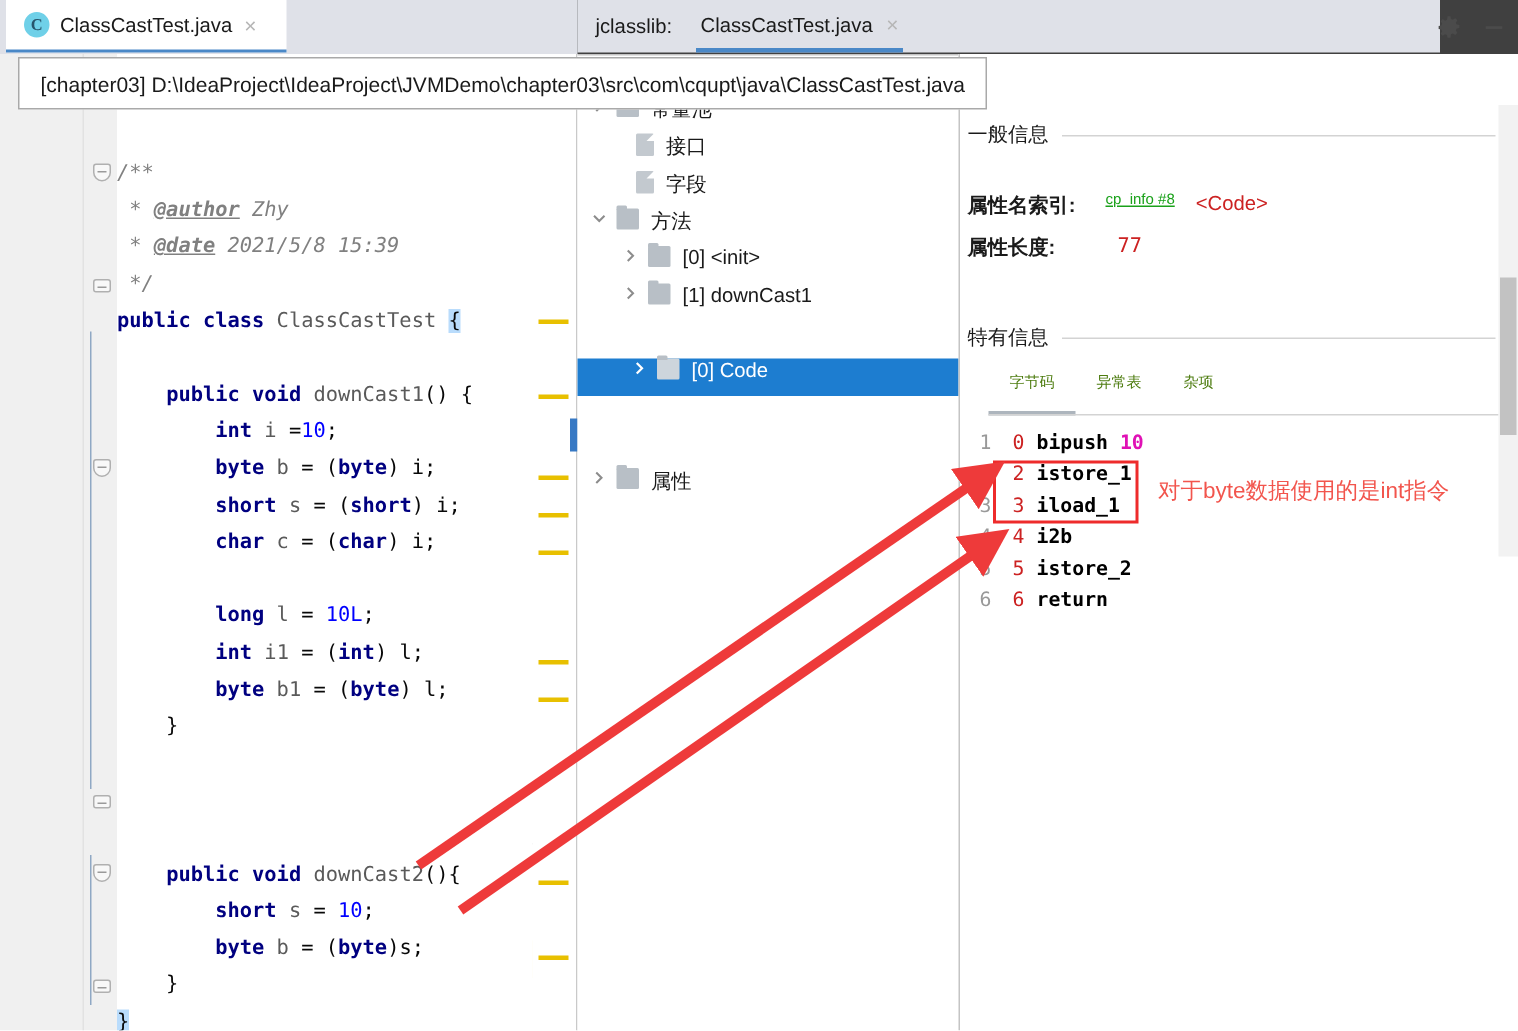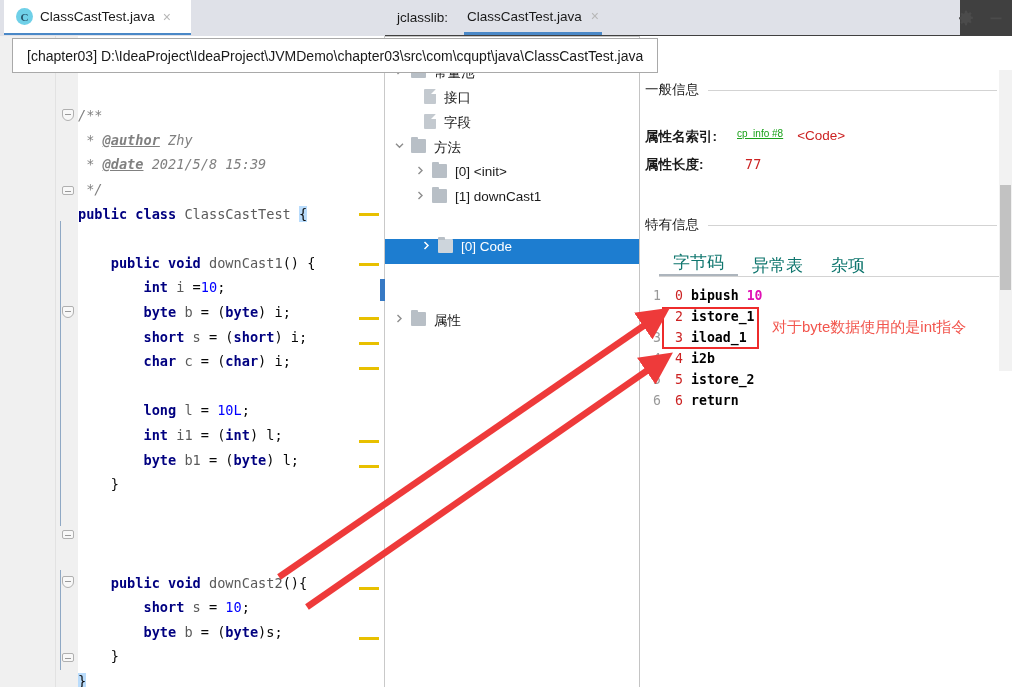--- a/index.html
+++ b/index.html
@@ -123,21 +123,21 @@
   .sect{position:absolute;display:flex;align-items:center;width:352px;}
   .sect .stitle{font-size:13.5px;color:#1a1a1a;white-space:nowrap;}
   .sect .sline{flex:1;height:1px;background:#d3d3d3;margin-left:9px;}
   .frow{position:absolute;display:flex;align-items:flex-start;}
   .fkey{font-size:13.5px;color:#1a1a1a;font-weight:bold;width:92px;display:inline-block;}
   .flink{font-size:10px;color:#1aa11a;text-decoration:underline;}
   .fred{font-size:13.5px;color:#cc2222;font-family:"DejaVu Sans Mono","Liberation Mono",monospace;}
   .fredp{font-size:13.5px;color:#cc2222;}
 
   .subtabs{position:absolute;left:20px;top:211px;width:340px;height:30px;display:flex;align-items:flex-end;gap:0px;}
-  .subtab{height:29px;padding:0 14px;display:flex;align-items:flex-end;font-size:17px;color:#0f766e;box-sizing:border-box;}
+  .subtab{height:29px;padding:0 14px;display:flex;align-items:flex-start;font-size:10px;color:#4d7c0f;box-sizing:border-box;}
   .subtab.active{border-bottom:3px solid #adb5bd;}
   .subtabs-line{position:absolute;left:20px;top:240px;width:340px;height:1px;background:#d3d3d3;}
 
   .bclist{position:absolute;left:645px;top:285px;width:300px;}
   .bcrow{height:21px;display:flex;align-items:center;white-space:nowrap;
     font-family:"DejaVu Sans Mono","Liberation Mono",monospace;font-size:13.2px;}
   .bcnum{width:16px;text-align:right;color:#999999;}
   .bcoff{width:22px;text-align:right;color:#cc2222;margin-right:8px;}
   .bcmn{color:#000000;font-weight:bold;}
   .bcarg{color:#e011b5;font-weight:bold;margin-left:8px;}

